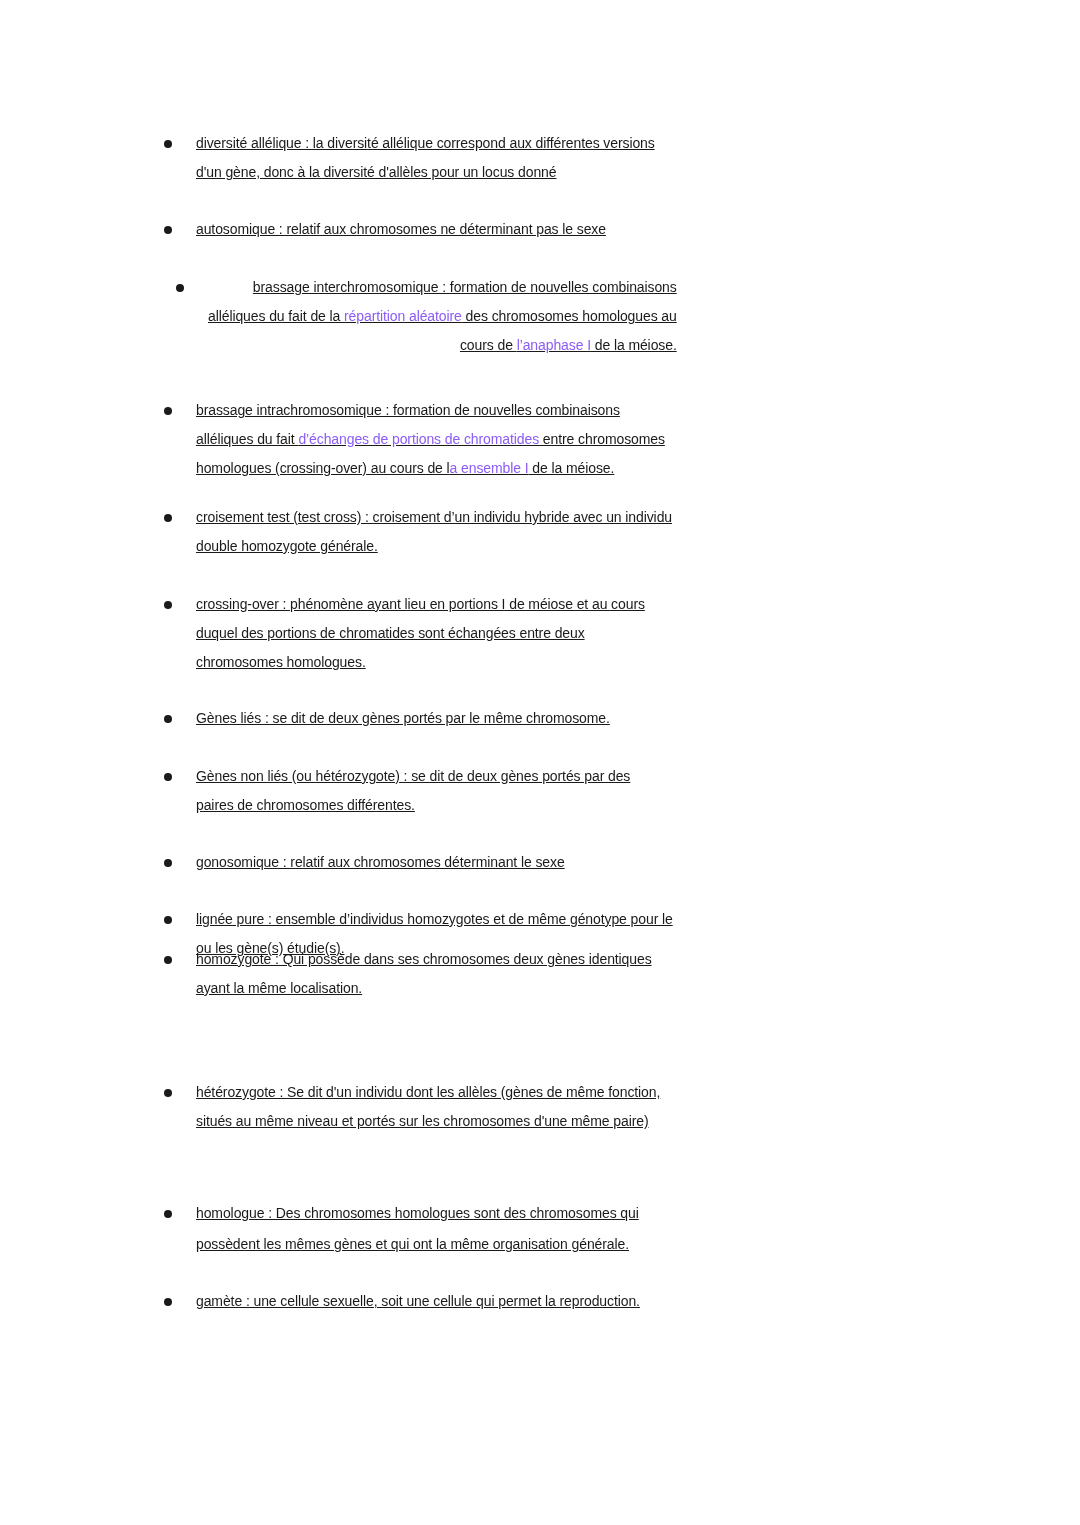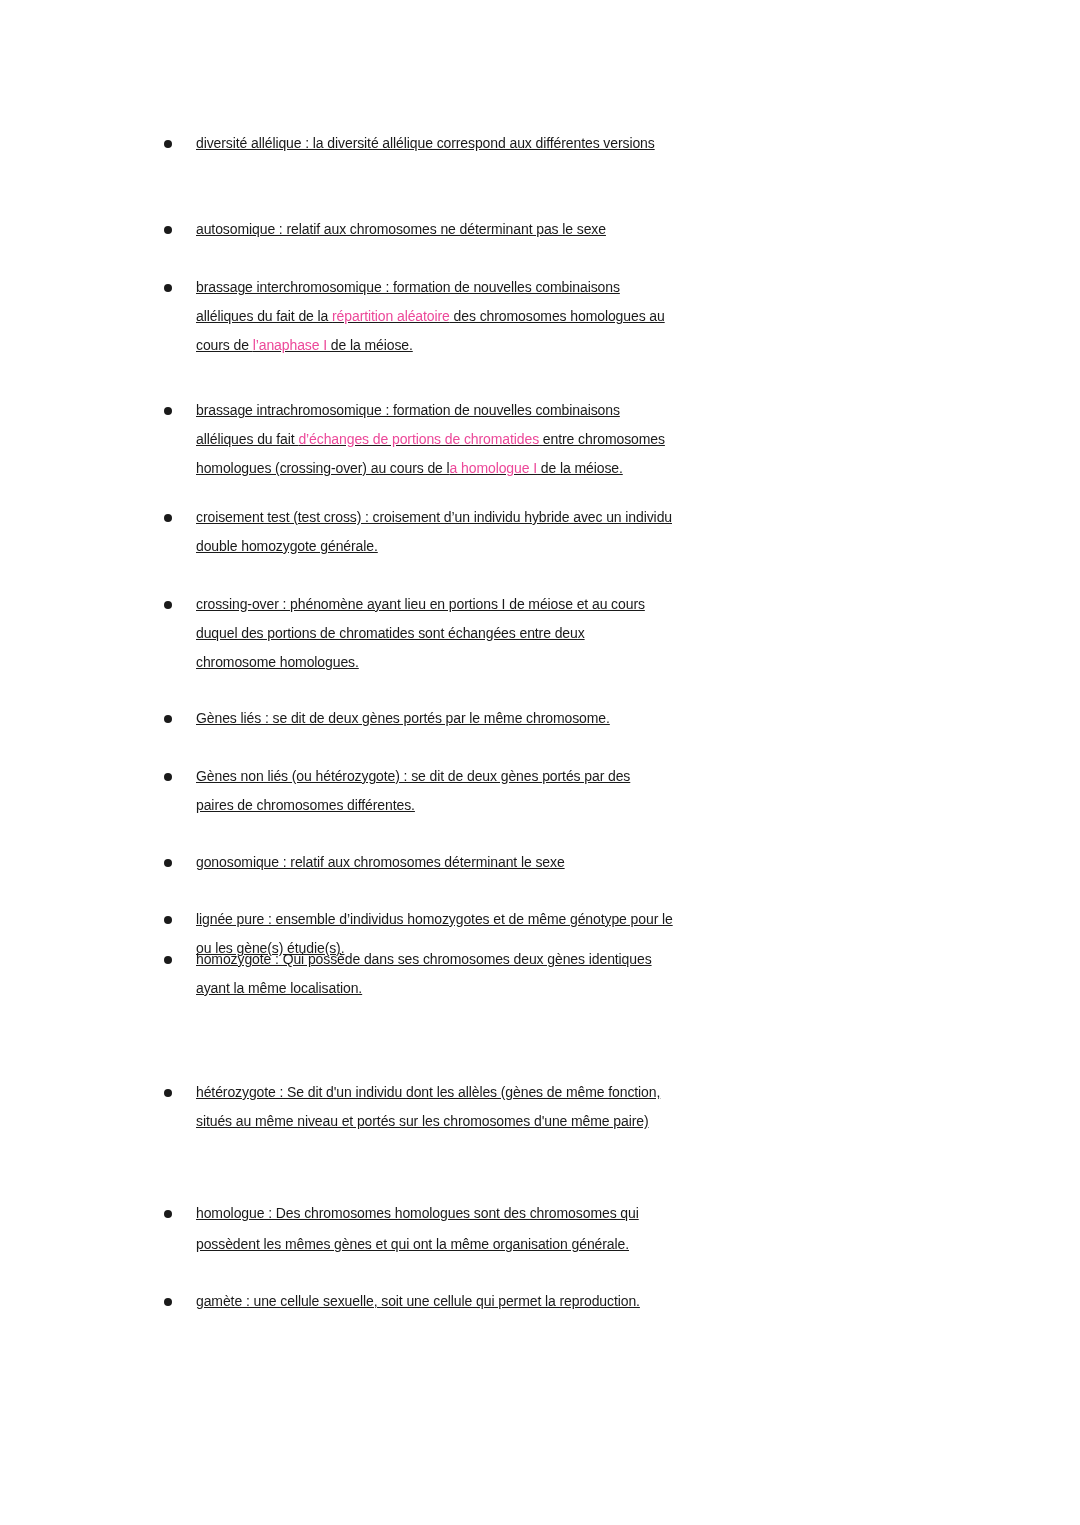--- a/index.html
+++ b/index.html
@@ -41,58 +41,59 @@
     }
     .bullet {
       position: absolute;
       left: 1px;
       top: 11px;
       width: 8px;
       height: 8px;
       border-radius: 50%;
       background: #1a1a1a;
     }
-    .red { color: #ec4899; }
+    .red { color: #8b5cf6; }
     .text-line { white-space: nowrap; }
   </style>
 </head>
 <body>
 
 <div class="page">
   <ul class="glossary" id="glossary" style="position: absolute;">
       <li class="entry" style="position: absolute; left: 0px; top: 0px; line-height: 29px;">
         <span class="bullet" style="top: 11px;"></span>
         <div class="text-line"><span>diversité allélique : la diversité allélique correspond aux différentes versions</span></div>
+        <div class="text-line"><span>d'un gène, donc à la diversité d'allèles pour un locus donné</span></div>
       </li>
       <li class="entry" style="position: absolute; left: 0px; top: 86px; line-height: 29px; text-align: right;">
         <span class="bullet" style="top: 11px;"></span>
         <div class="text-line"><span>autosomique : relatif aux chromosomes ne déterminant pas le sexe</span></div>
       </li>
-      <li class="entry" style="position: absolute; left: 0px; top: 144px; line-height: 29px;">
+      <li class="entry" style="position: absolute; left: 12px; top: 144px; line-height: 29px; text-align: right;">
         <span class="bullet" style="top: 11px;"></span>
         <div class="text-line"><span>brassage interchromosomique : formation de nouvelles combinaisons</span></div>
         <div class="text-line"><span>alléliques du fait de la </span><span class="red">répartition aléatoire</span><span> des chromosomes homologues au</span></div>
         <div class="text-line"><span>cours de </span><span class="red">l’anaphase I</span><span> de la méiose.</span></div>
       </li>
       <li class="entry" style="position: absolute; left: 0px; top: 259px; line-height: 29px; margin-top: 8px;">
         <span class="bullet" style="top: 11px;"></span>
         <div class="text-line"><span>brassage intrachromosomique : formation de nouvelles combinaisons</span></div>
         <div class="text-line"><span>alléliques du fait </span><span class="red">d’échanges de portions de chromatides</span><span> entre chromosomes</span></div>
-        <div class="text-line"><span>homologues (crossing-over) au cours de l</span><span class="red">a homologue I</span><span> de la méiose.</span></div>
+        <div class="text-line"><span>homologues (crossing-over) au cours de l</span><span class="red">a ensemble I</span><span> de la méiose.</span></div>
       </li>
       <li class="entry" style="position: absolute; left: 0px; top: 374px; line-height: 29px;">
         <span class="bullet" style="top: 11px;"></span>
         <div class="text-line"><span>croisement test (test cross) : croisement d’un individu hybride avec un individu</span></div>
         <div class="text-line"><span>double homozygote générale.</span></div>
       </li>
       <li class="entry" style="position: absolute; left: 0px; top: 461px; line-height: 29px;">
         <span class="bullet" style="top: 11px;"></span>
         <div class="text-line"><span>crossing-over : phénomène ayant lieu en portions I de méiose et au cours</span></div>
         <div class="text-line"><span>duquel des portions de chromatides sont échangées entre deux</span></div>
-        <div class="text-line"><span>chromosome homologues.</span></div>
+        <div class="text-line"><span>chromosomes homologues.</span></div>
       </li>
       <li class="entry" style="position: absolute; left: 0px; top: 575px; line-height: 29px;">
         <span class="bullet" style="top: 11px;"></span>
         <div class="text-line"><span>Gènes liés : se dit de deux gènes portés par le même chromosome.</span></div>
       </li>
       <li class="entry" style="position: absolute; left: 0px; top: 633px; line-height: 29px;">
         <span class="bullet" style="top: 11px;"></span>
         <div class="text-line"><span>Gènes non liés (ou hétérozygote) : se dit de deux gènes portés par des</span></div>
         <div class="text-line"><span>paires de chromosomes différentes.</span></div>
       </li>

